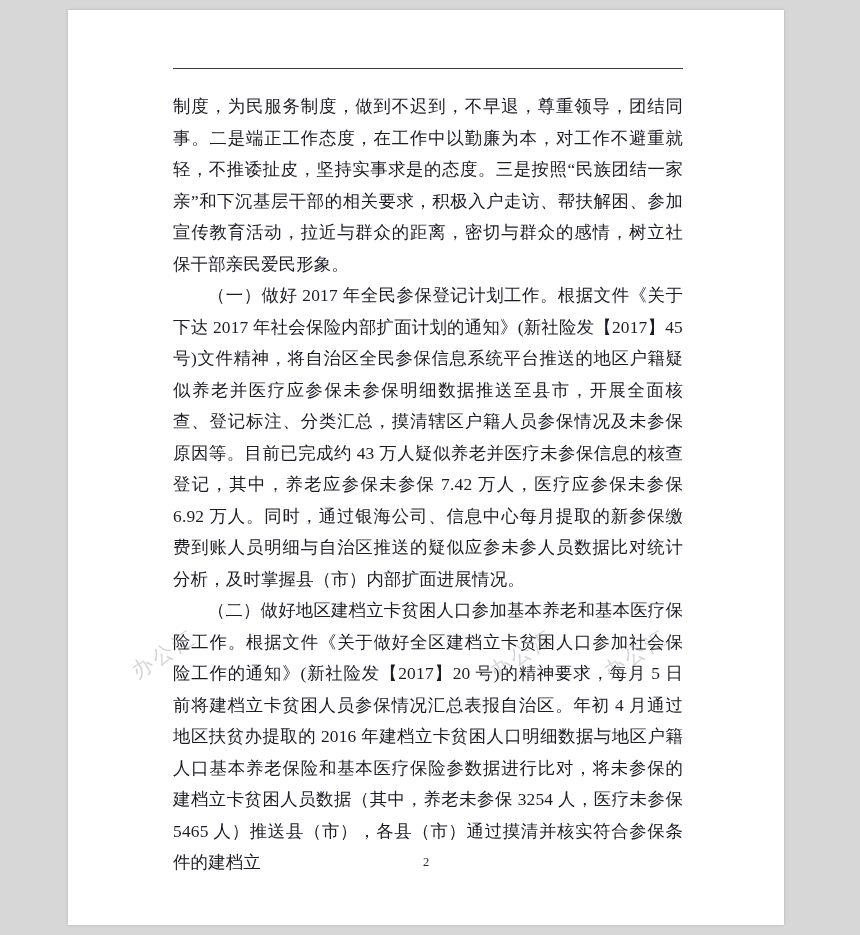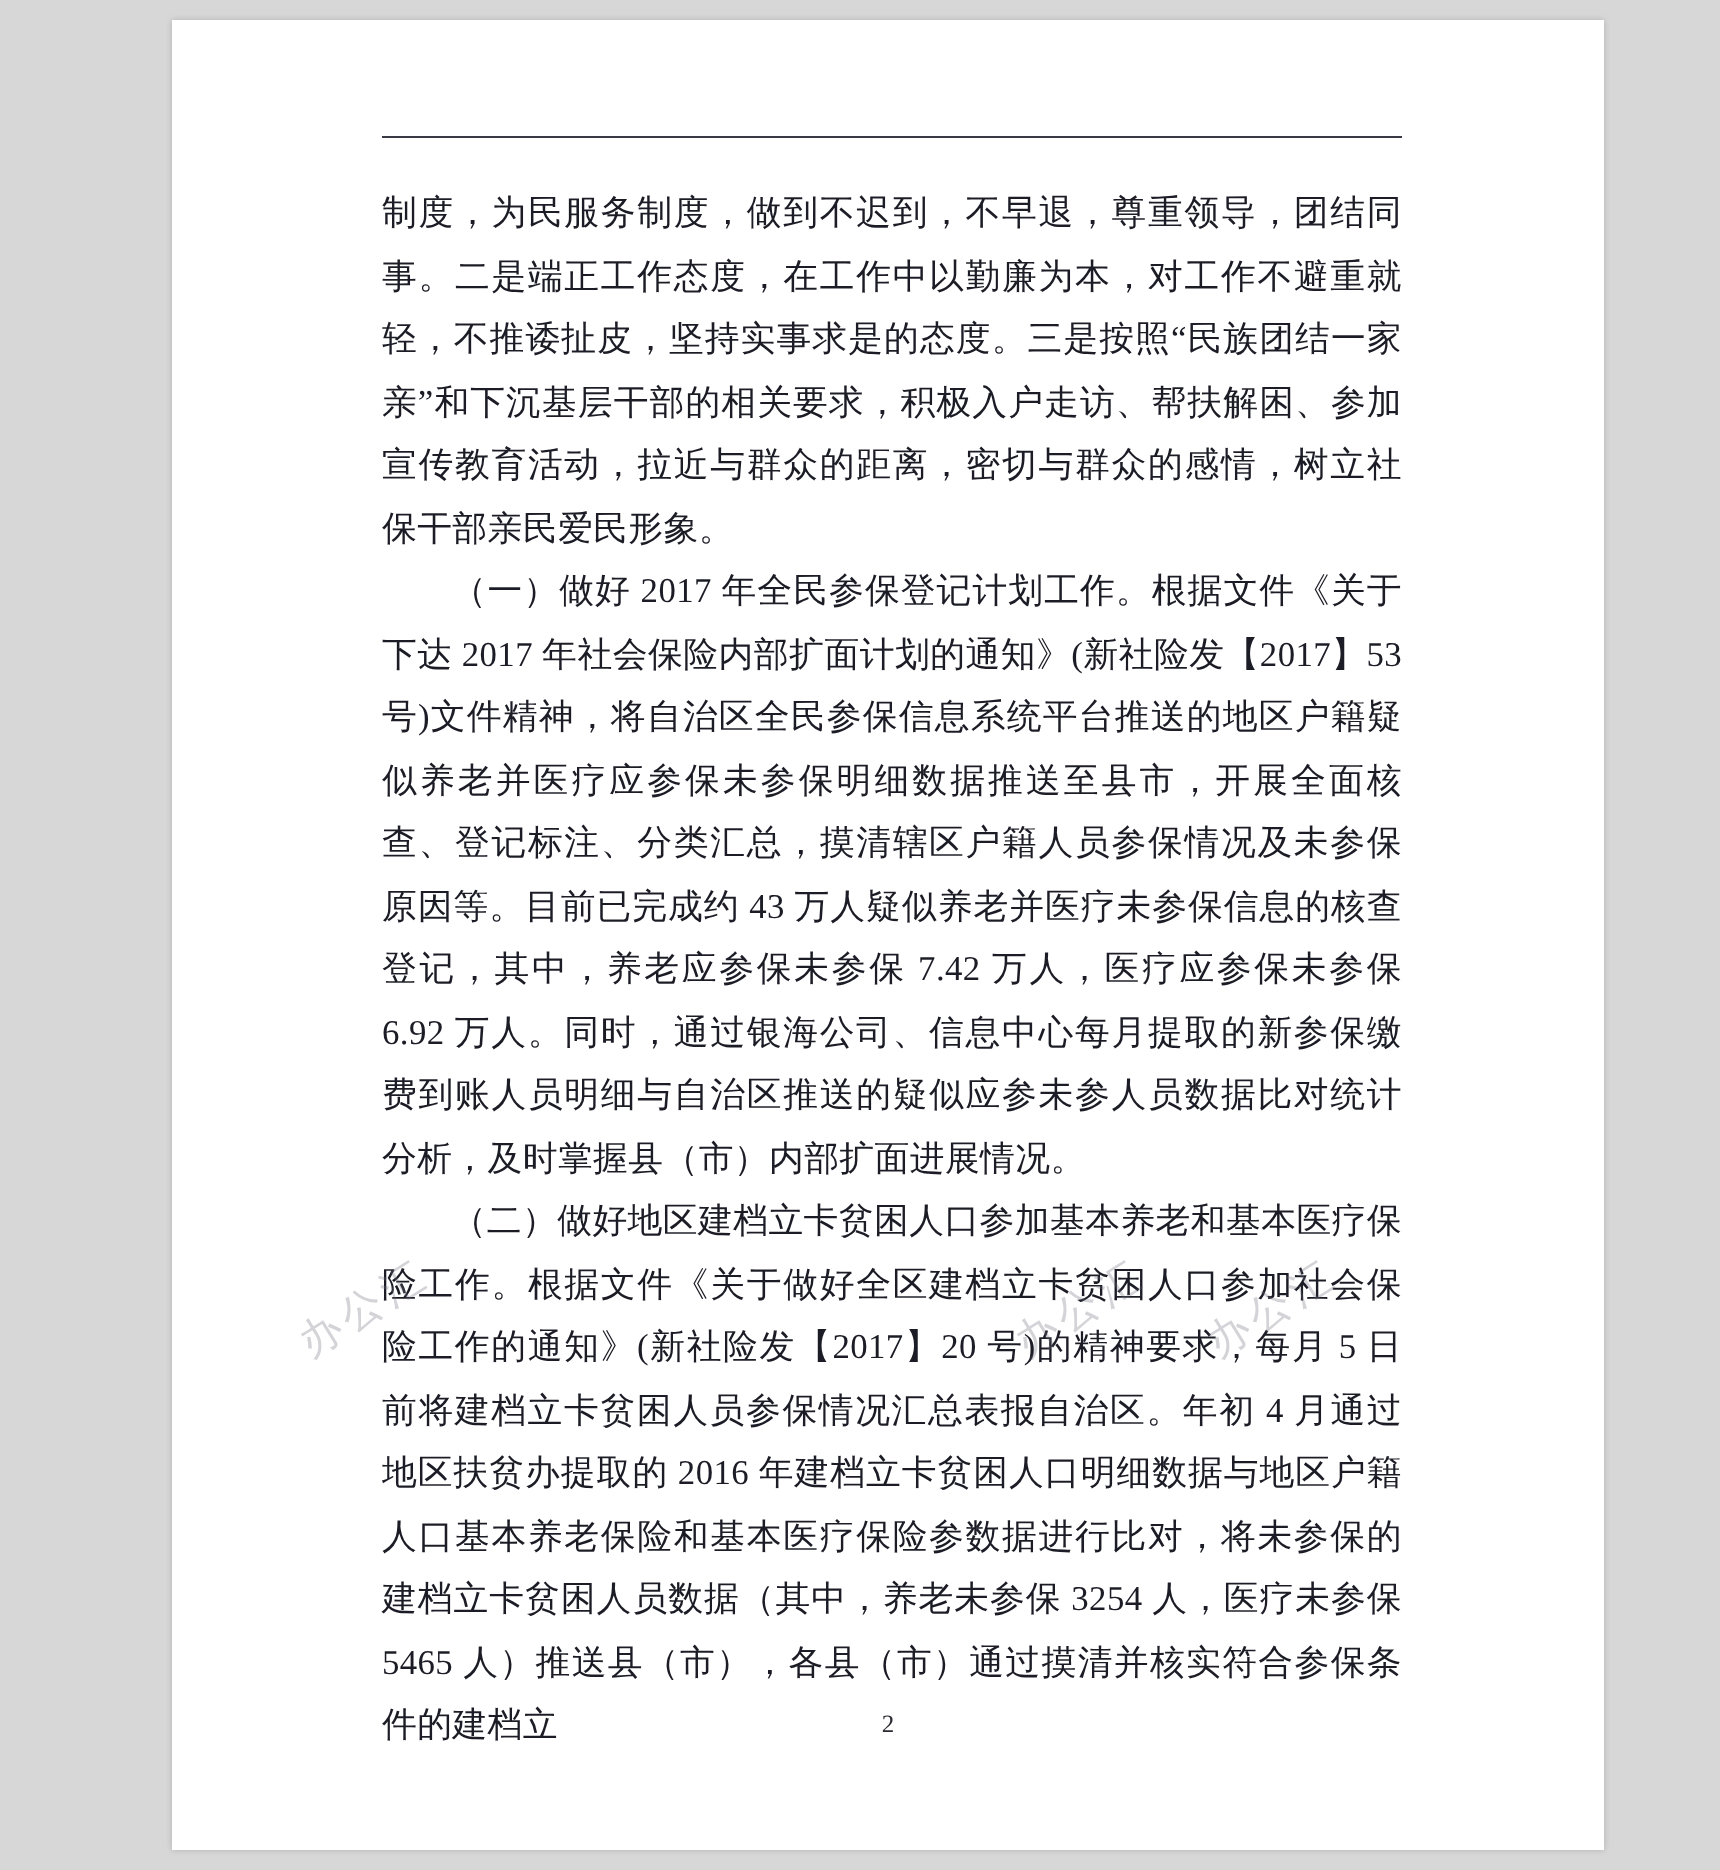--- a/index.html
+++ b/index.html
@@ -20,21 +20,20 @@
   }
   .page {
     position: absolute;
     left: 68px;
     top: 10px;
     width: 716px;
     height: 915px;
     background: #ffffff;
     box-shadow: 0 0 3px rgba(0,0,0,0.18);
     overflow: hidden;
-    margin-left: 18px;
   }
   .content {
     position: absolute;
     left: 105px;
     top: 58px;
     width: 510px;
   }
   .rule {
     width: 510px;
     height: 0;
@@ -87,21 +86,21 @@
 </head>
 <body>
 
 <div class="page-wrap">
   <div class="page">
 
     <div class="content">
       <div class="rule"></div>
 
       <p class="para">制度，为民服务制度，做到不迟到，不早退，尊重领导，团结同事。二是端正工作态度，在工作中以勤廉为本，对工作不避重就轻，不推诿扯皮，坚持实事求是的态度。三是按照“民族团结一家亲”和下沉基层干部的相关要求，积极入户走访、帮扶解困、参加宣传教育活动，拉近与群众的距离，密切与群众的感情，树立社保干部亲民爱民形象。</p>
-      <p class="para indent">（一）做好 2017 年全民参保登记计划工作。根据文件《关于下达 2017 年社会保险内部扩面计划的通知》(新社险发【2017】53 号)文件精神，将自治区全民参保信息系统平台推送的地区户籍疑似养老并医疗应参保未参保明细数据推送至县市，开展全面核查、登记标注、分类汇总，摸清辖区户籍人员参保情况及未参保原因等。目前已完成约 43 万人疑似养老并医疗未参保信息的核查登记，其中，养老应参保未参保 7.42 万人，医疗应参保未参保 6.92 万人。同时，通过银海公司、信息中心每月提取的新参保缴费到账人员明细与自治区推送的疑似应参未参人员数据比对统计分析，及时掌握县（市）内部扩面进展情况。</p>
+      <p class="para indent">（一）做好 2017 年全民参保登记计划工作。根据文件《关于下达 2017 年社会保险内部扩面计划的通知》(新社险发【2017】45 号)文件精神，将自治区全民参保信息系统平台推送的地区户籍疑似养老并医疗应参保未参保明细数据推送至县市，开展全面核查、登记标注、分类汇总，摸清辖区户籍人员参保情况及未参保原因等。目前已完成约 43 万人疑似养老并医疗未参保信息的核查登记，其中，养老应参保未参保 7.42 万人，医疗应参保未参保 6.92 万人。同时，通过银海公司、信息中心每月提取的新参保缴费到账人员明细与自治区推送的疑似应参未参人员数据比对统计分析，及时掌握县（市）内部扩面进展情况。</p>
       <p class="para indent">（二）做好地区建档立卡贫困人口参加基本养老和基本医疗保险工作。根据文件《关于做好全区建档立卡贫困人口参加社会保险工作的通知》(新社险发【2017】20 号)的精神要求，每月 5 日前将建档立卡贫困人员参保情况汇总表报自治区。年初 4 月通过地区扶贫办提取的 2016 年建档立卡贫困人口明细数据与地区户籍人口基本养老保险和基本医疗保险参数据进行比对，将未参保的建档立卡贫困人员数据（其中，养老未参保 3254 人，医疗未参保 5465 人）推送县（市），各县（市）通过摸清并核实符合参保条件的建档立</p>
     </div>
 
     <div class="pagenum">2</div>
 
     <div class="wm wm1">办公汇</div>
     <div class="wm wm2">办公汇</div>
   </div>
 
   <div class="wm wm3">办公汇</div>

